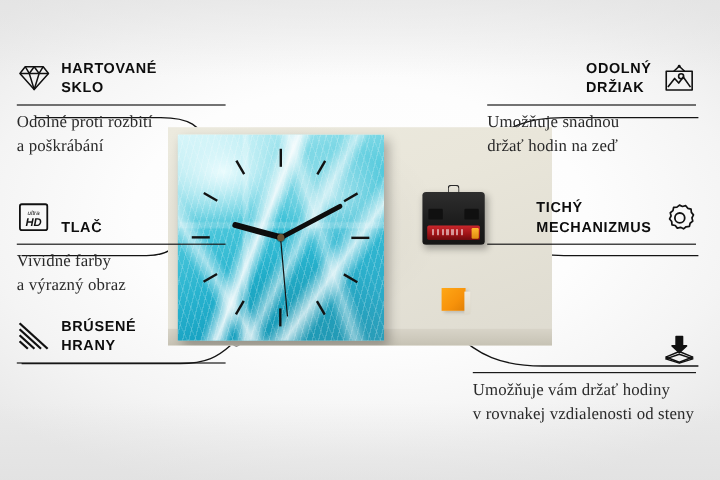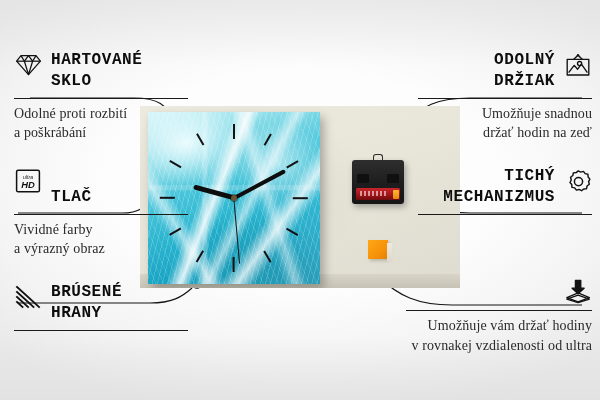--- a/index.html
+++ b/index.html
@@ -155,37 +155,37 @@
   }
   #foam-pad-edge {
     position: absolute; right: -4px; top: 3px;
     width: 5px; height: 19px;
     background: linear-gradient(180deg, #efeade, #ddd8c9);
   }
 
   
   .feature { position: absolute; width: 174px; }
   .feature.left  { left: 14px; text-align: left; }
-  .feature.right { right: 8px; text-align: right; }
+  .feature.right { right: 20px; text-align: left; }
 
   .feat-head { display: flex; align-items: flex-start; gap: 9px; }
   .feature.right .feat-head { flex-direction: row-reverse; }
 
   .feat-icon {
     width: 28px; height: 28px; flex: 0 0 28px;
     display: flex; align-items: center; justify-content: center;
     margin-top: 1px;
     font-style: italic;
   }
   .feat-icon svg { display: block; }
 
   .feat-title {
-    font-family: Liberation Mono, monospace;
+    font-family: Liberation Sans, sans-serif;
     font-weight: 700;
-    font-size: 16px;
+    font-size: 12px;
     line-height: 1.33;
     letter-spacing: .55px;
     color: #0d0d0d;
     text-transform: uppercase;
   }
   .feat-rule {
     height: 1px;
     background: #1a1a1a;
     margin: 5px 0 5px 0;
     width: 100%;
@@ -332,21 +332,21 @@
         <span>TLAČ</span>
       </span>
     </div>
     <div class="feat-rule"></div>
     <div class="feat-desc">
       <span>Vividné farby</span><br>
       <span>a výrazný obraz</span>
     </div>
   </div>
 
-  <div class="feature left" style="top:282px;">
+  <div class="feature left" style="top:265px;">
     <div class="feat-head">
       <span class="feat-icon">
         <svg width="27" height="24" viewBox="0 0 27 24">
           <g stroke="#111" stroke-width="1.9" stroke-linecap="square">
             <path d="M2 2 L24 22"></path>
             <path d="M2 7 L18.5 22"></path>
             <path d="M2 12 L13 22"></path>
             <path d="M2 17 L7.5 22"></path>
           </g>
         </svg>
@@ -410,17 +410,17 @@
             <path d="M12.2 1.6 H18.0 V10.0 H21.6 L15.1 16.0 L8.6 10.0 H12.2 Z" fill="#111"></path>
             <path d="M15.1 15.0 L27.2 20.0 L15.1 24.6 L3.0 20.0 Z"></path>
             <path d="M15.1 19.0 L27.2 23.2 L15.1 27.0 L3.0 23.2 Z" transform="translate(0,-1.6)"></path>
           </g>
         </svg>
       </span>
     </div>
     <div class="feat-rule"></div>
     <div class="feat-desc">
       <span>Umožňuje vám držať hodiny</span><br>
-      <span>v rovnakej vzdialenosti od ultra</span>
+      <span>v rovnakej vzdialenosti od steny</span>
     </div>
   </div>
 
 </div>
 
 </body></html>

